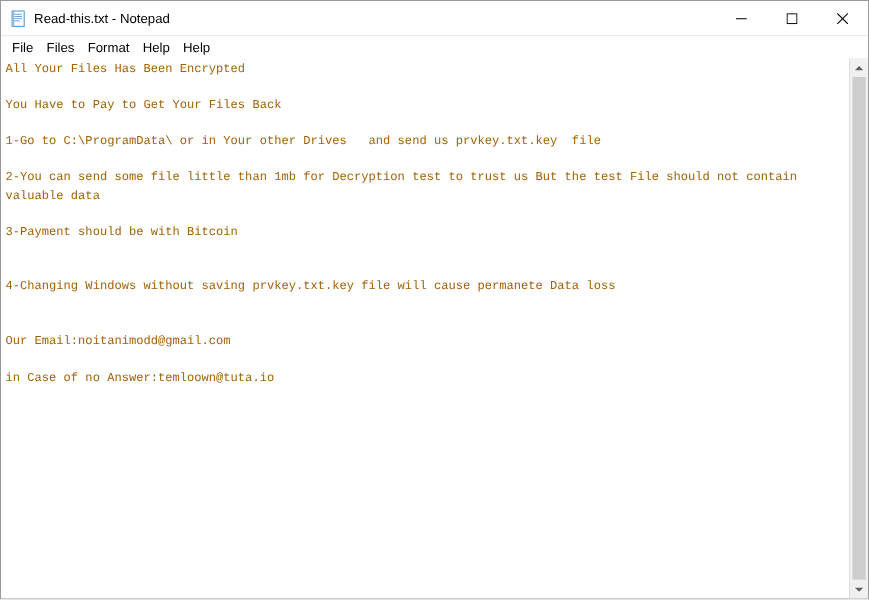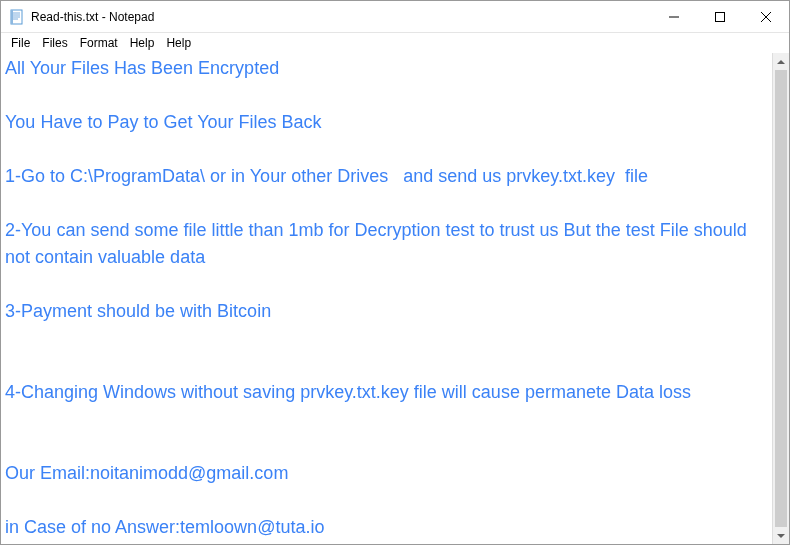--- a/index.html
+++ b/index.html
@@ -71,31 +71,31 @@
       cursor: pointer;
     }
     .content-wrap {
       flex: 1;
       display: flex;
       position: relative;
       overflow: hidden;
     }
     .text-area {
       flex: 1;
-      font-family: Liberation Sans, sans-serif;
-      font-size: 18px;
+      font-family: Liberation Mono, monospace;
+      font-size: 11px;
       line-height: 1.5;
       padding: 2px 4px;
       white-space: pre-wrap;
       word-wrap: break-word;
       border: none;
       outline: none;
       resize: none;
       background: #fff;
-      color: #3b82f6;
+      color: #a16207;
       overflow-y: auto;
     }
     .scrollbar {
       width: 17px;
       background: #f0f0f0;
       display: flex;
       flex-direction: column;
       border-left: 1px solid #ddd;
     }
     .scroll-arrow {

